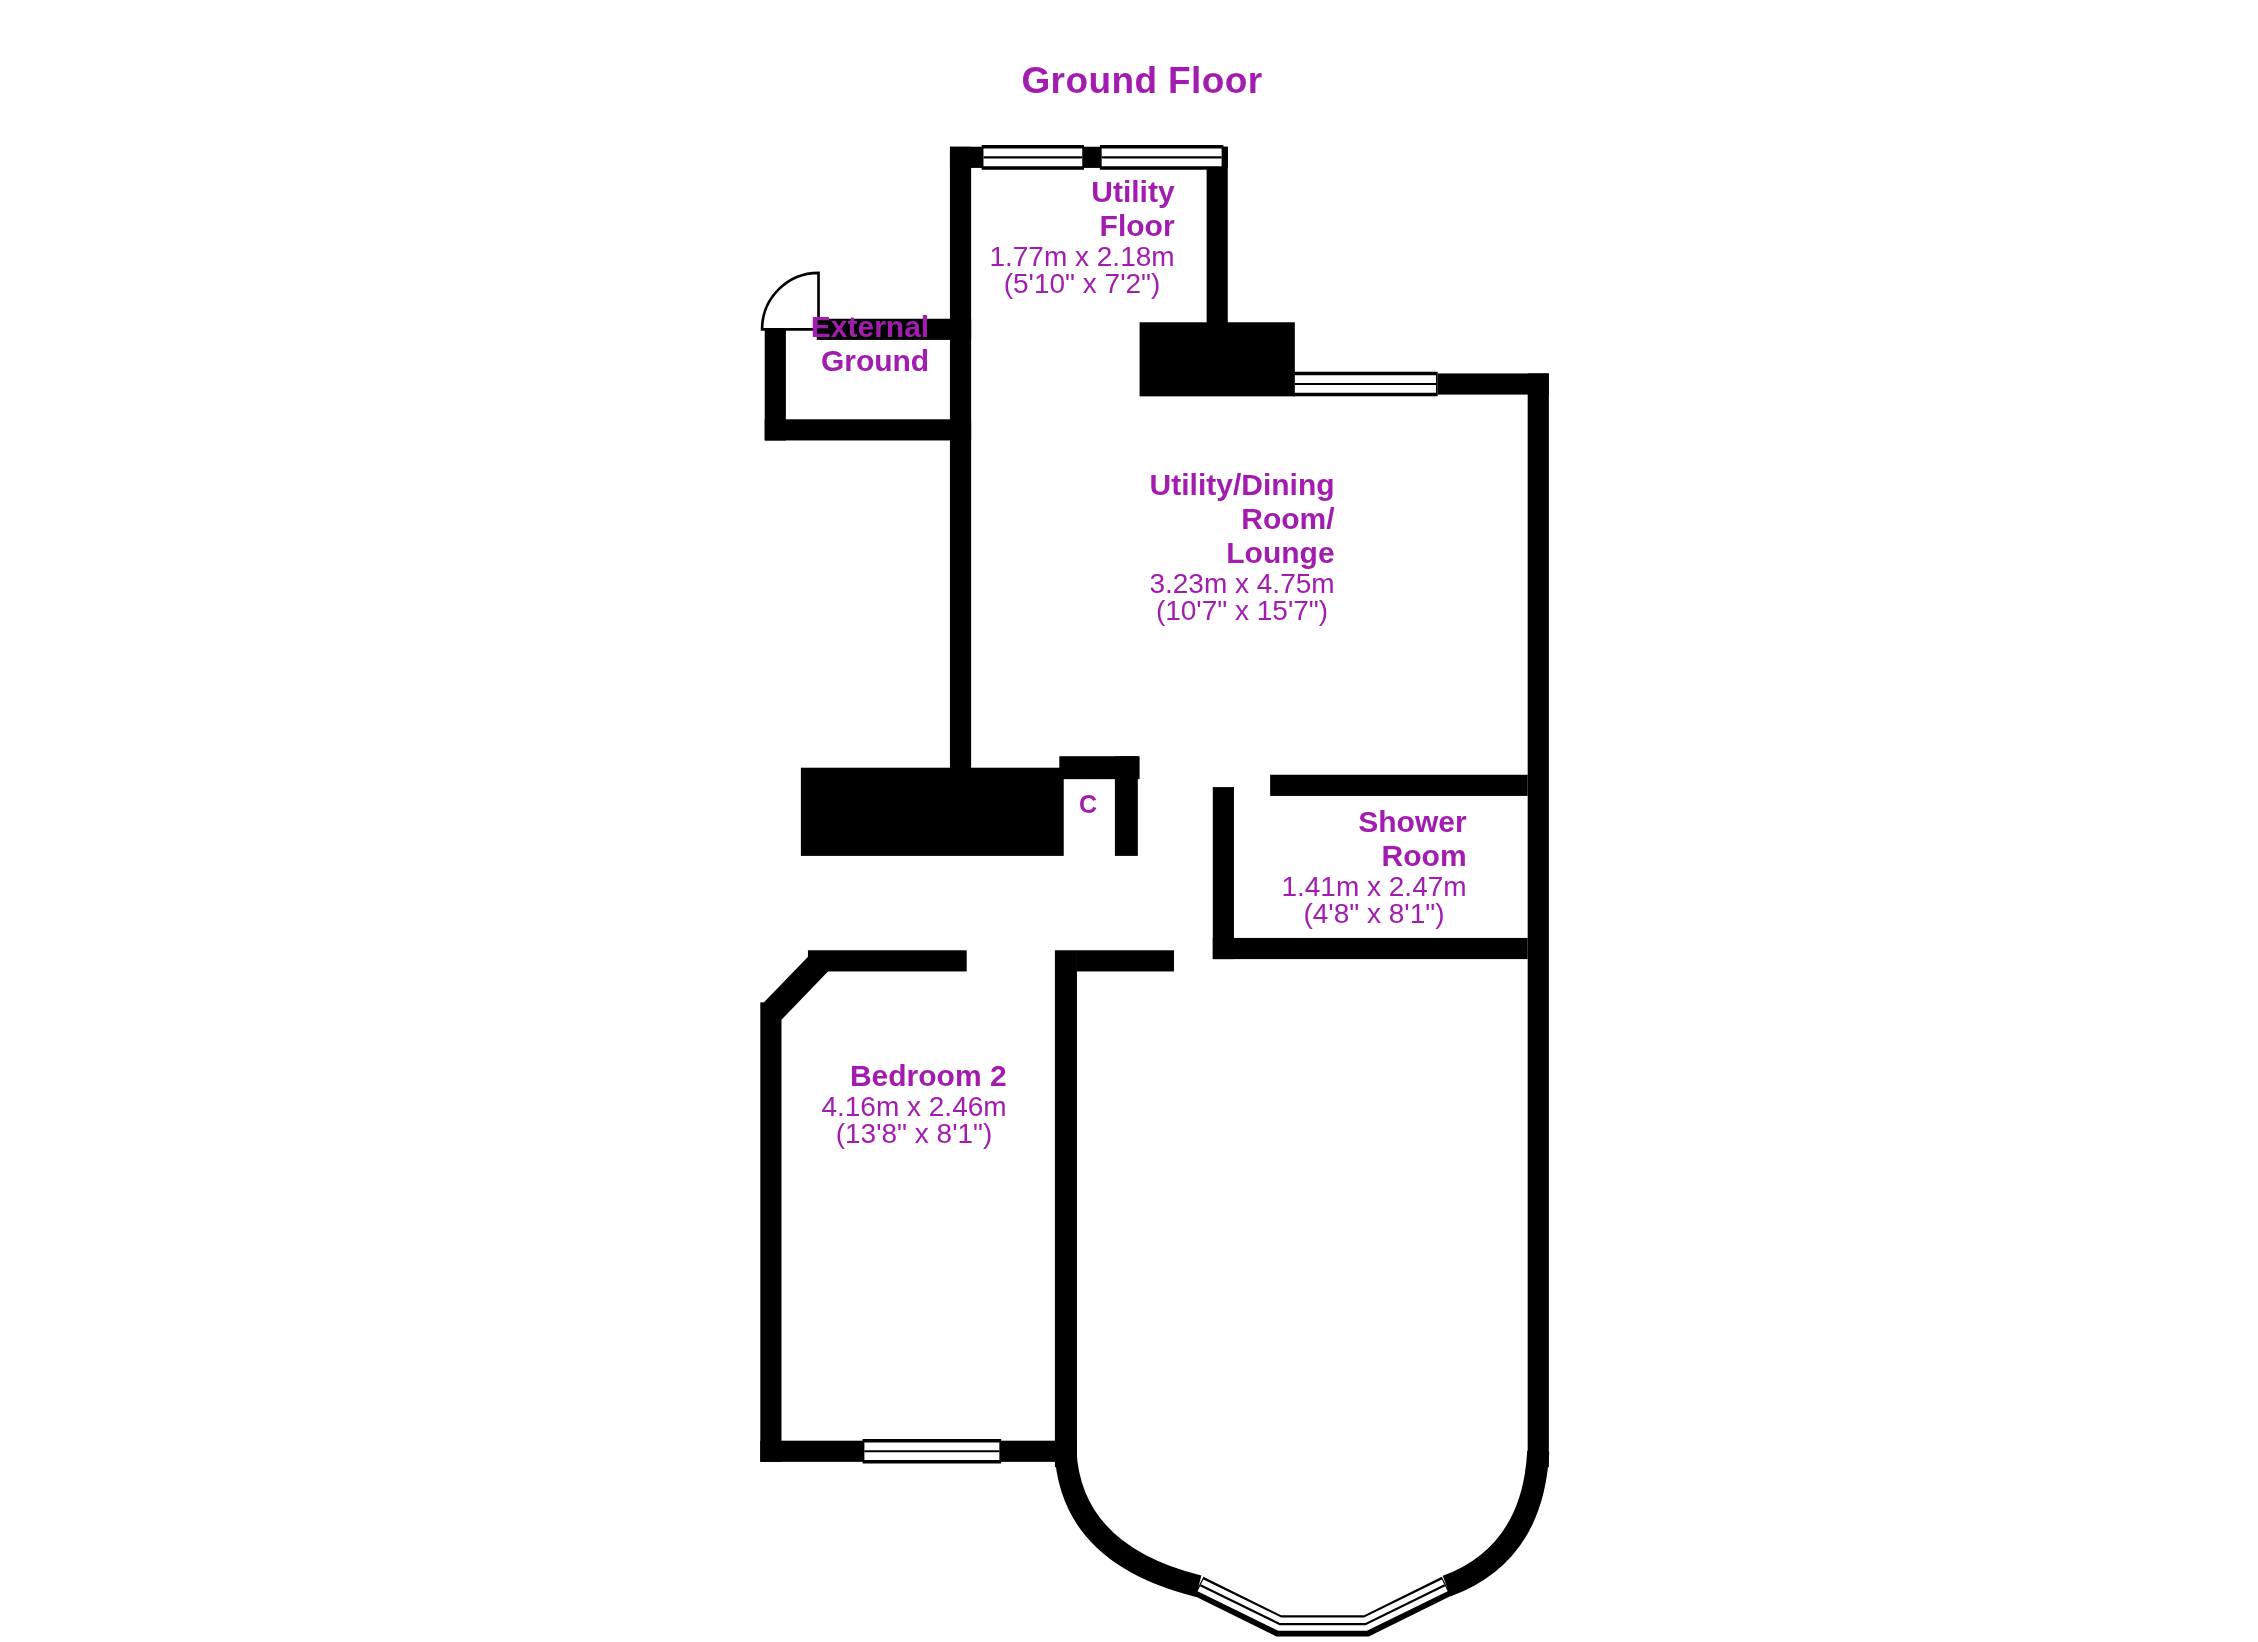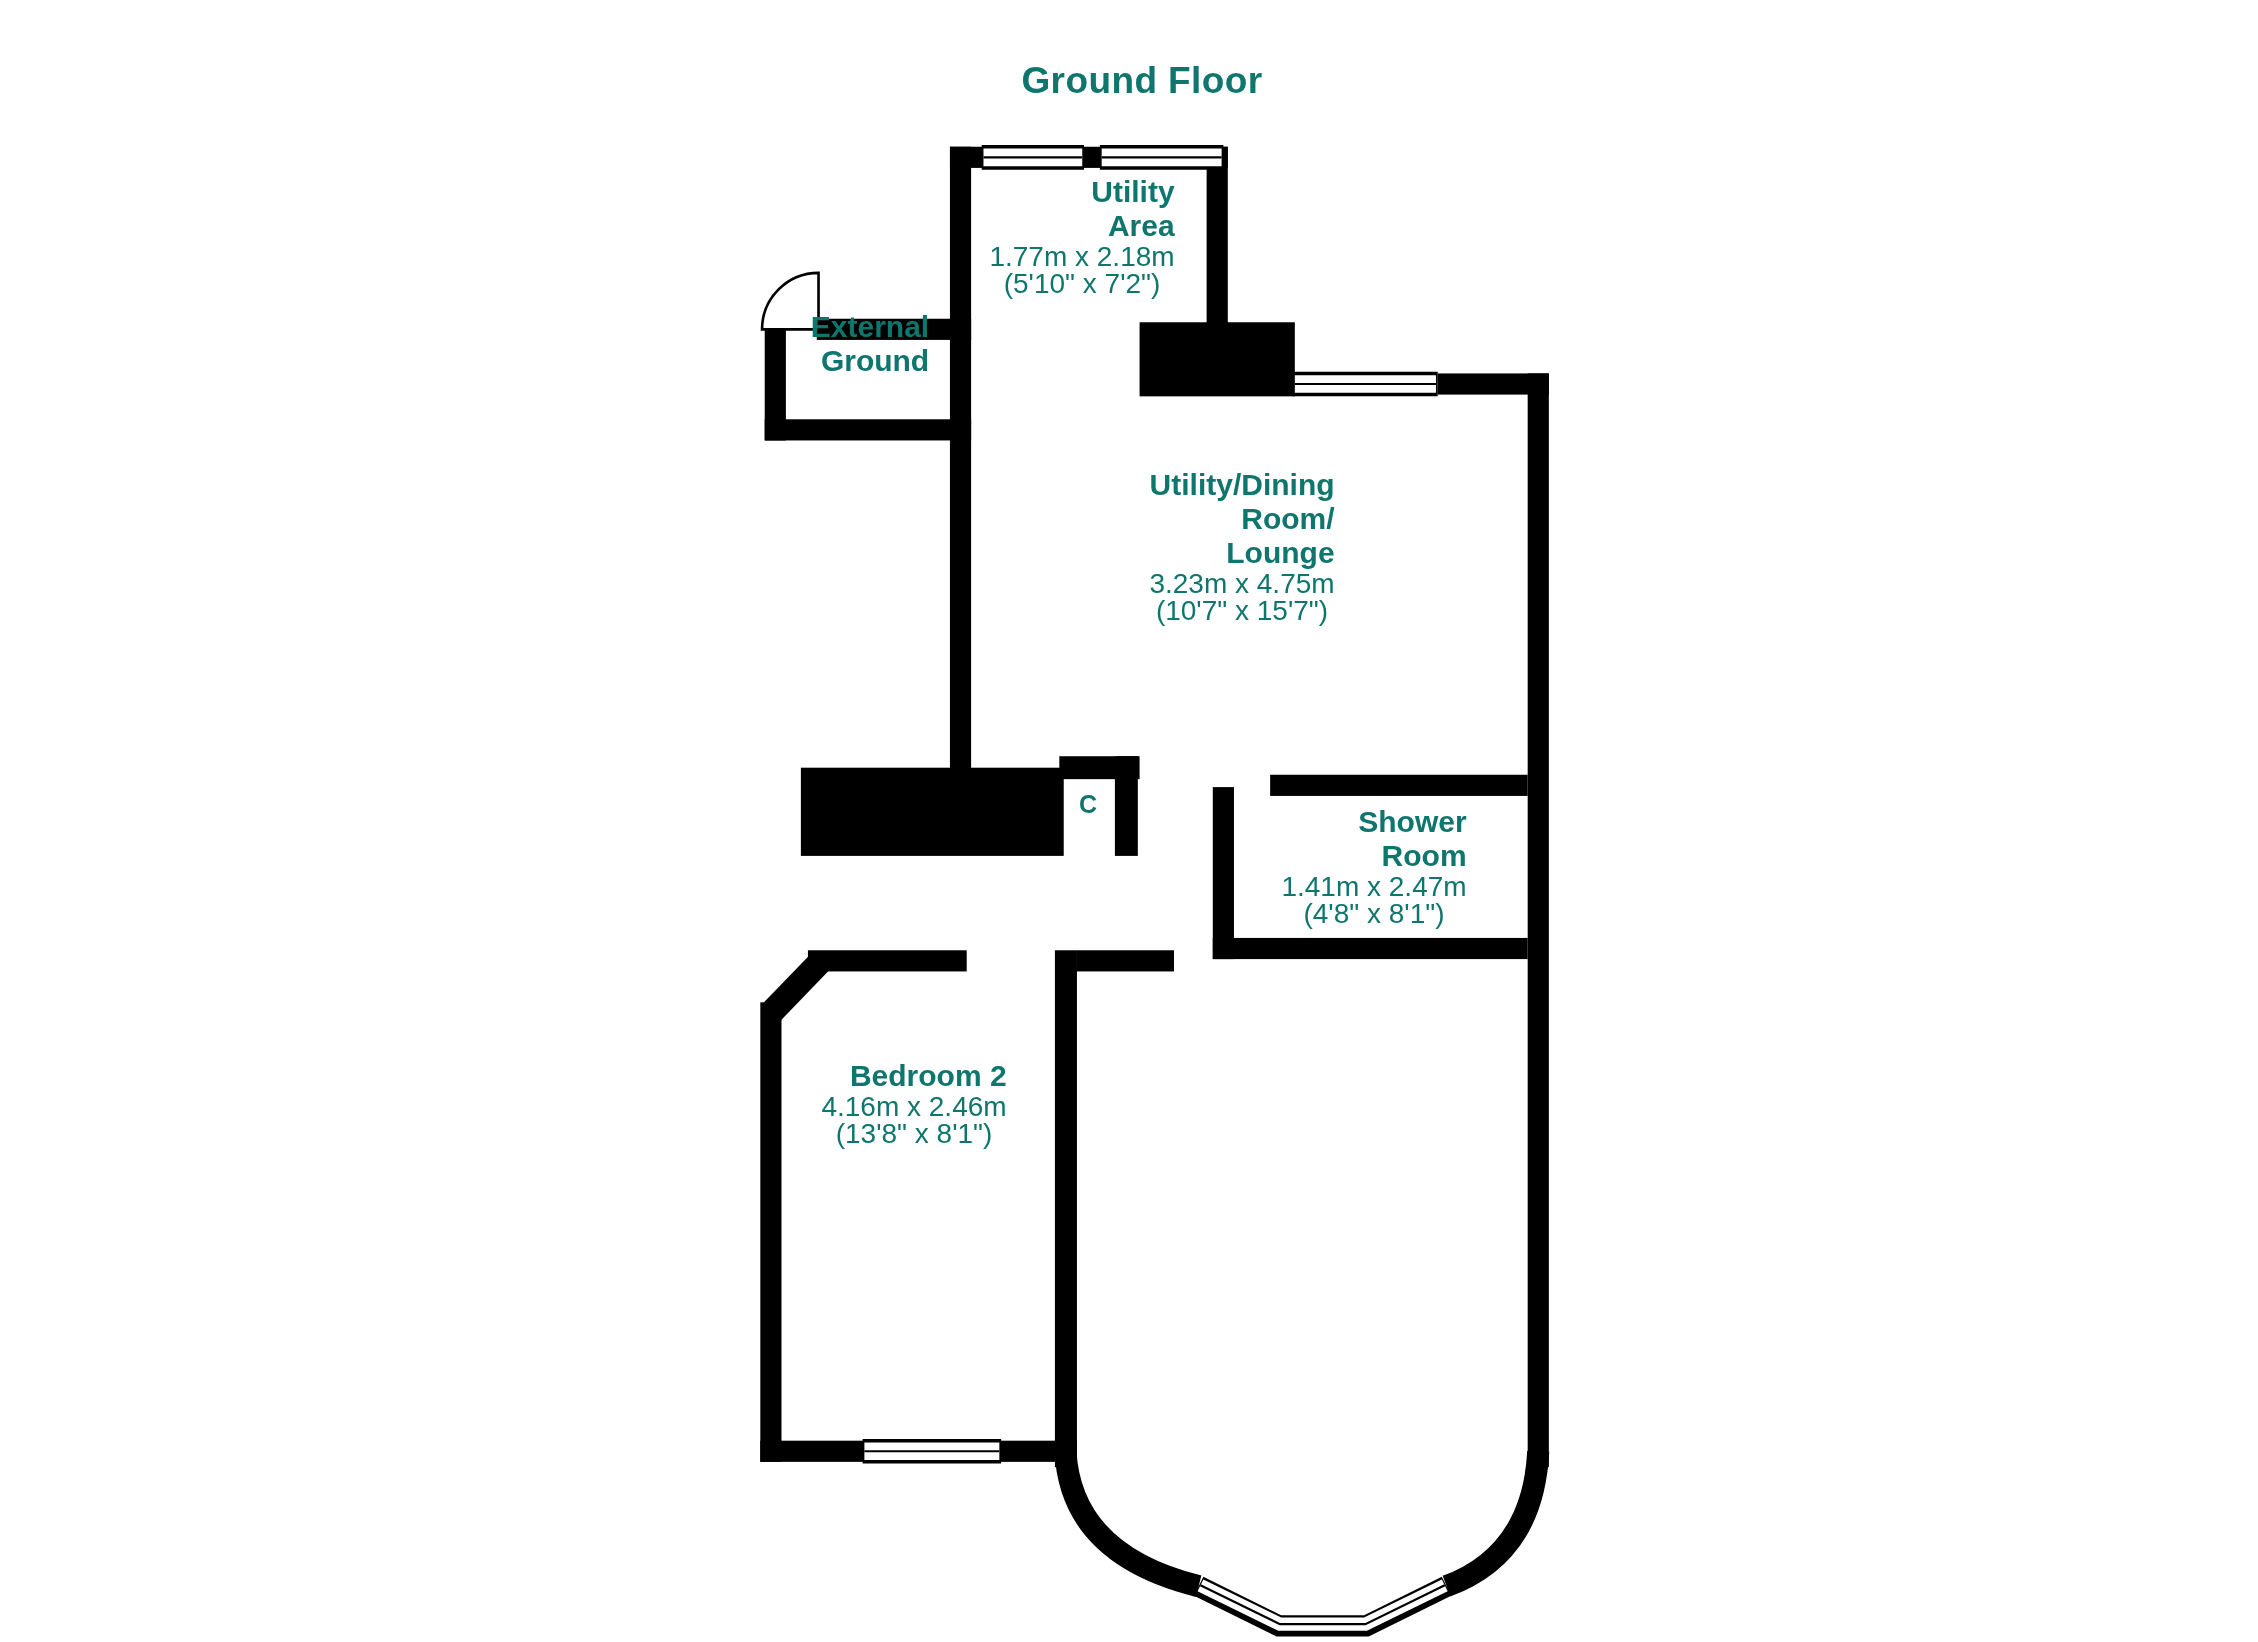--- a/index.html
+++ b/index.html
@@ -1,21 +1,21 @@
 <!DOCTYPE html>
 <html style="font-size:14px"><head>
 <meta charset="utf-8">
 <style>
   html,body{margin:0;padding:0;background:#ffffff;}
   .canvas{
     position:relative;
     width:2258px;height:1643px;
     background:#ffffff;
     font-family:"Liberation Sans", sans-serif;
-    color:#0f766e;
+    color:#a21caf;
     overflow:hidden;
   }
   .canvas svg{position:absolute;left:0;top:0;}
   .label{
     position:absolute;
     transform:translateX(-50%);
     text-align:center;
     white-space:nowrap;
   }
   .title{
@@ -103,21 +103,21 @@
       </g>
     </g>
 
     <path d="M 928 373 L 928 309 A 64 64 0 0 0 864 373 Z" fill="#ffffff" stroke="#000000" stroke-width="3"></path>
   </svg>
 
   <div class="label title" style="left:1142px;top:60px;">Ground Floor</div>
 
   <div class="label" style="left:1082px;top:175px;">
     <div class="rname">Utility</div>
-    <div class="rname">Area</div>
+    <div class="rname">Floor</div>
     <div class="rdim">1.77m x 2.18m</div>
     <div class="rdim">(5'10" x 7'2")</div>
   </div>
 
   <div class="label" style="left:870px;top:310px;">
     <div class="rname">External</div>
     <div class="rname">Ground</div>
   </div>
 
   <div class="label" style="left:1242px;top:468px;">

